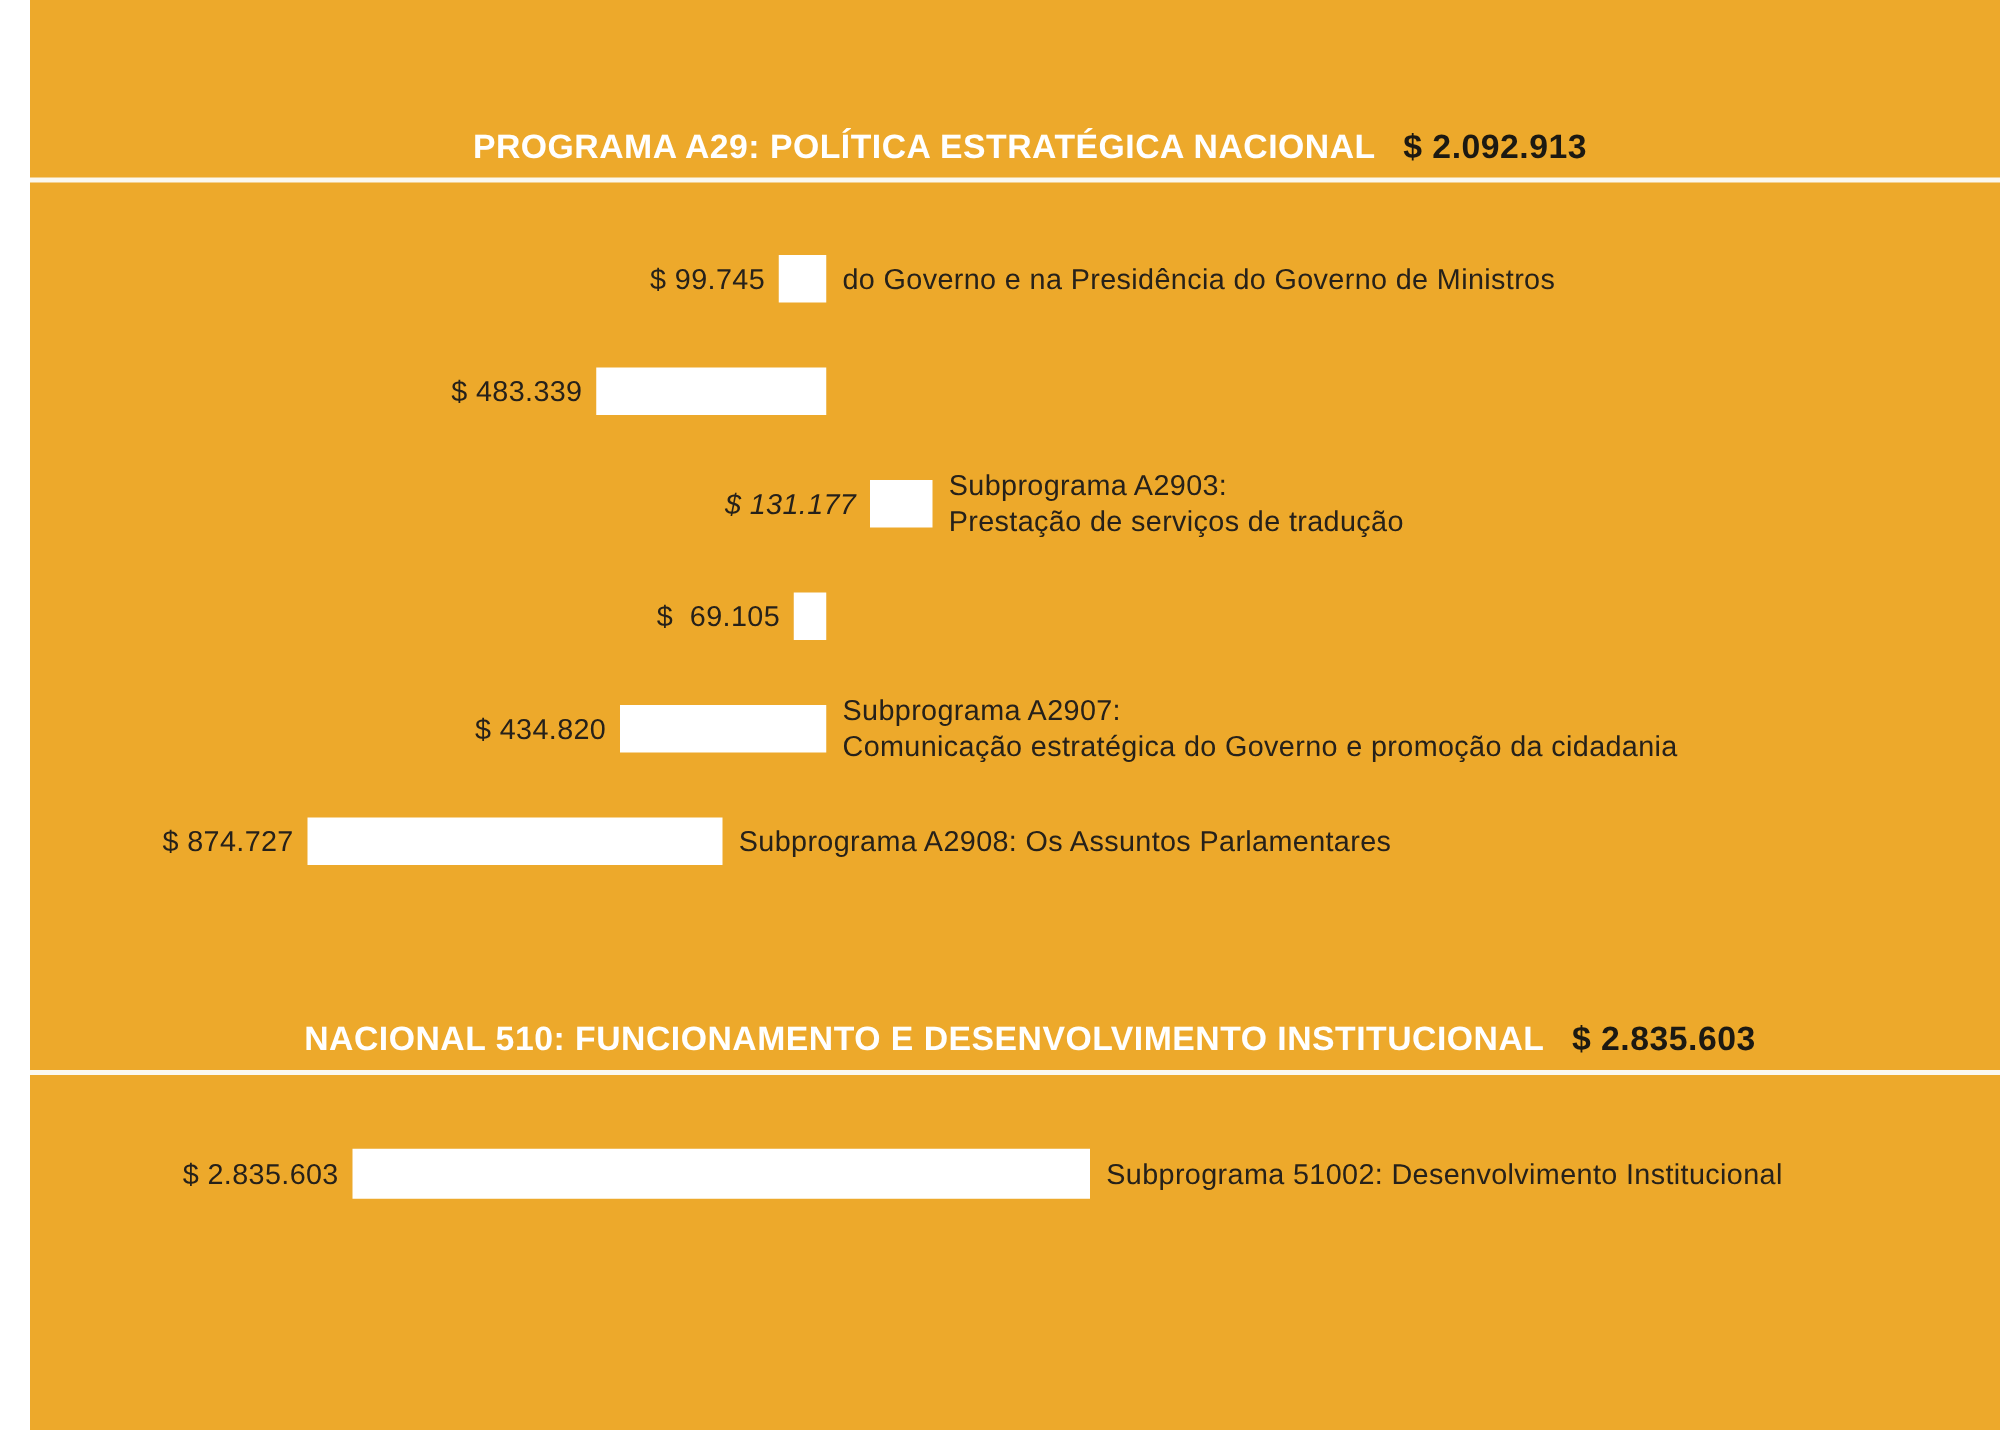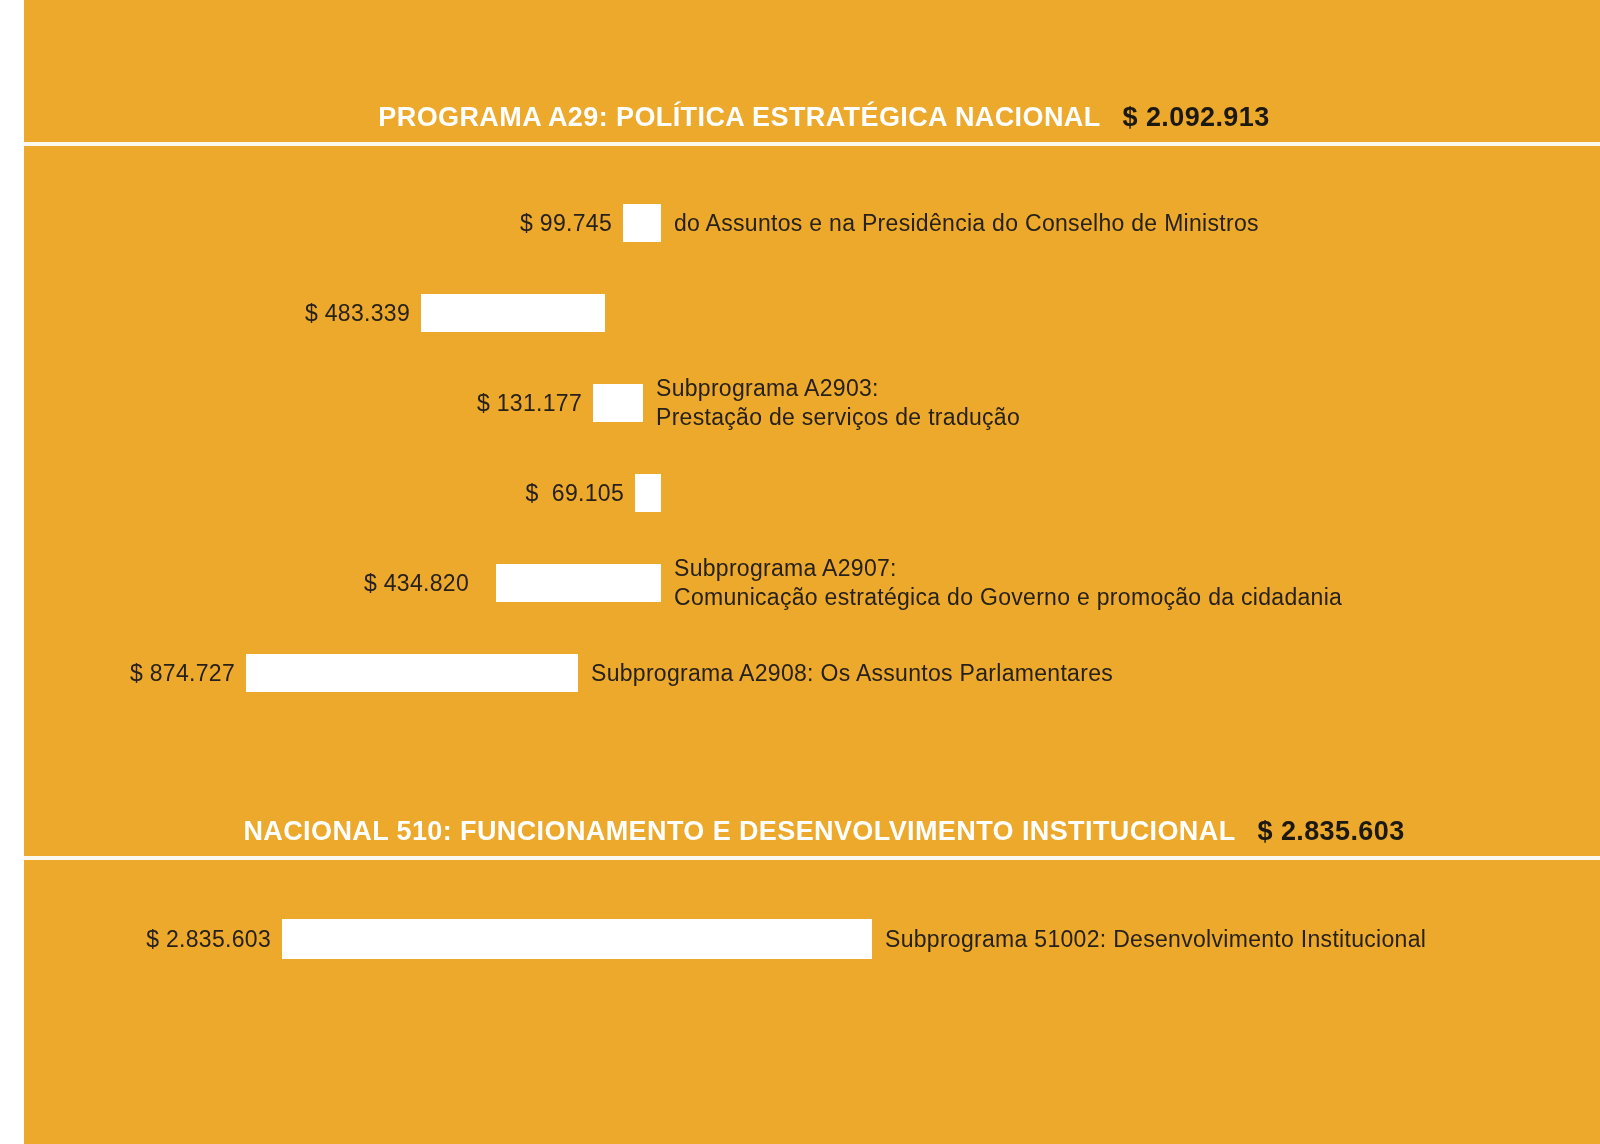--- a/index.html
+++ b/index.html
@@ -48,47 +48,47 @@
       <span class="program-total">$ 2.092.913</span>
     </div>
     <div class="rule"></div>
     <div class="chart chart-a">
         <div class="row">
           <div class="row-left" style="width: 637px;">
             <span class="amount">$ 99.745</span>
             <div class="bar" style="width: 38px; height: 38px;"></div>
           </div>
           <div class="row-label">
-            <div>do Assuntos e na Presidência do Conselho de Ministros</div>
+            <div>do Governo e na Presidência do Governo de Ministros</div>
           </div>
         </div>
         <div class="row">
-          <div class="row-left" style="width: 581px;">
+          <div class="row-left" style="width: 637px;">
             <span class="amount">$ 483.339</span>
             <div class="bar" style="width: 184px; height: 38px;"></div>
           </div>
         </div>
         <div class="row">
-          <div class="row-left" style="width: 619px;">
+          <div class="row-left" style="width: 722px; font-style: italic;">
             <span class="amount">$ 131.177</span>
             <div class="bar" style="width: 50px; height: 38px;"></div>
           </div>
           <div class="row-label">
             <div>Subprograma A2903:</div>
             <div>Prestação de serviços de tradução</div>
           </div>
         </div>
         <div class="row">
           <div class="row-left" style="width: 637px; text-align: right;">
             <span class="amount">$  69.105</span>
             <div class="bar" style="width: 26px; height: 38px;"></div>
           </div>
         </div>
         <div class="row">
-          <div class="row-left" style="width: 637px; gap: 16px;">
+          <div class="row-left" style="width: 637px;">
             <span class="amount">$ 434.820</span>
             <div class="bar" style="width: 165px; height: 38px;"></div>
           </div>
           <div class="row-label">
             <div>Subprograma A2907:</div>
             <div>Comunicação estratégica do Governo e promoção da cidadania</div>
           </div>
         </div>
         <div class="row">
           <div class="row-left" style="width: 554px;">

